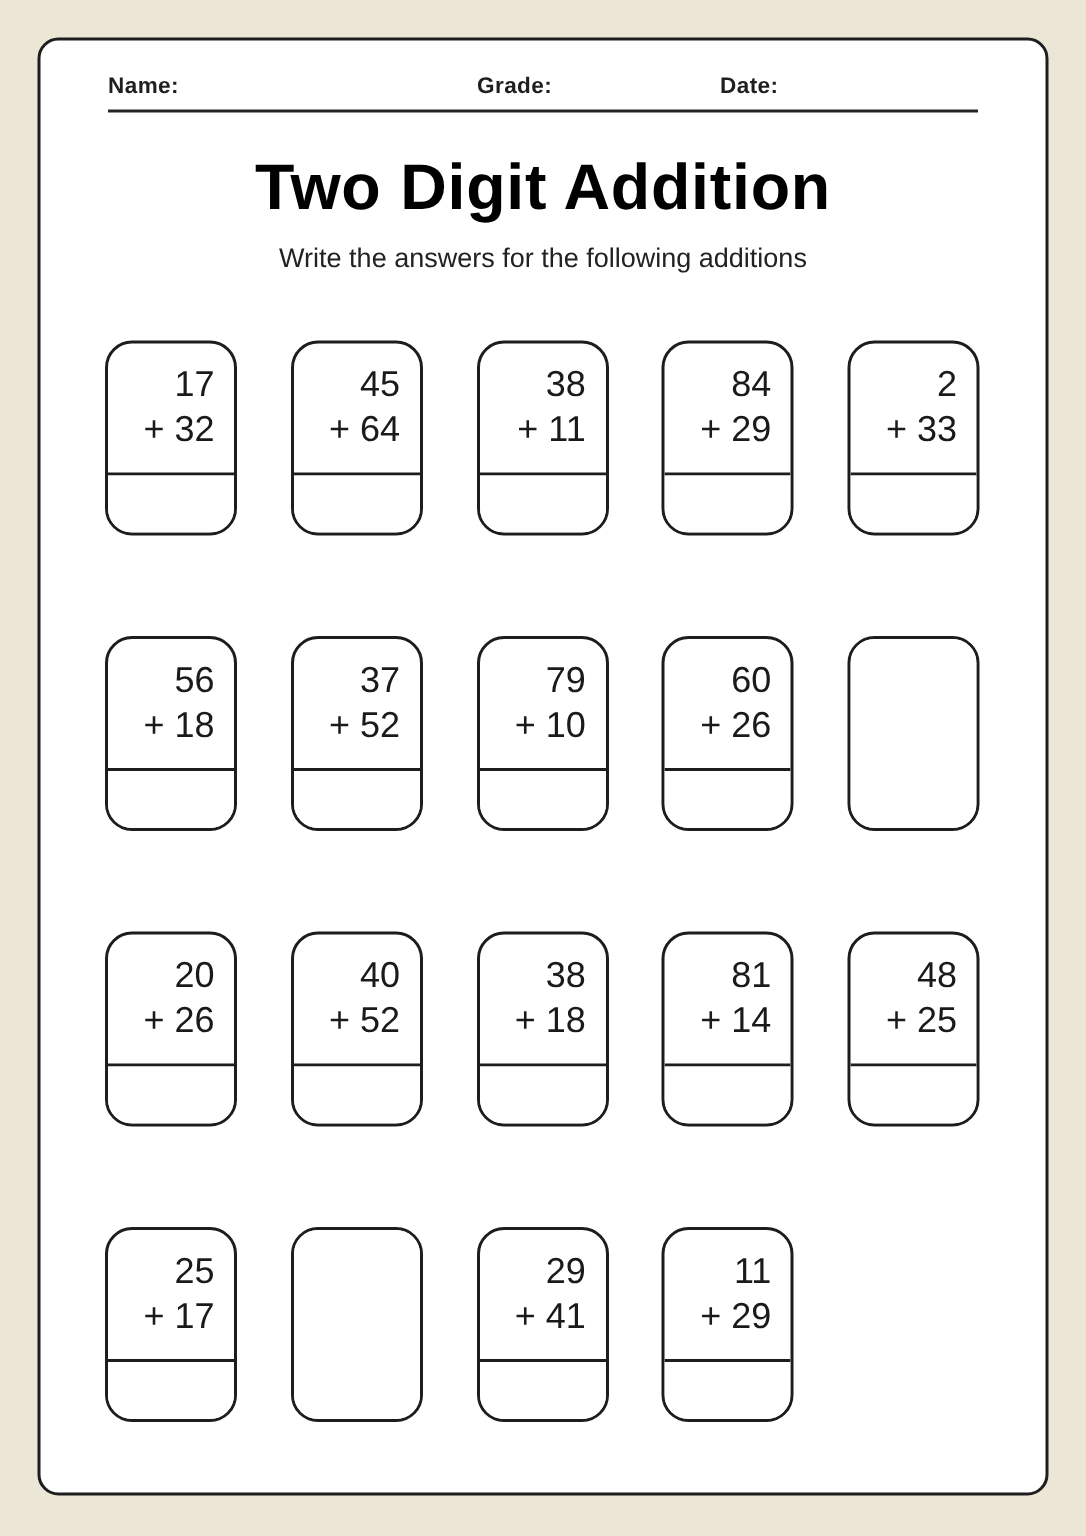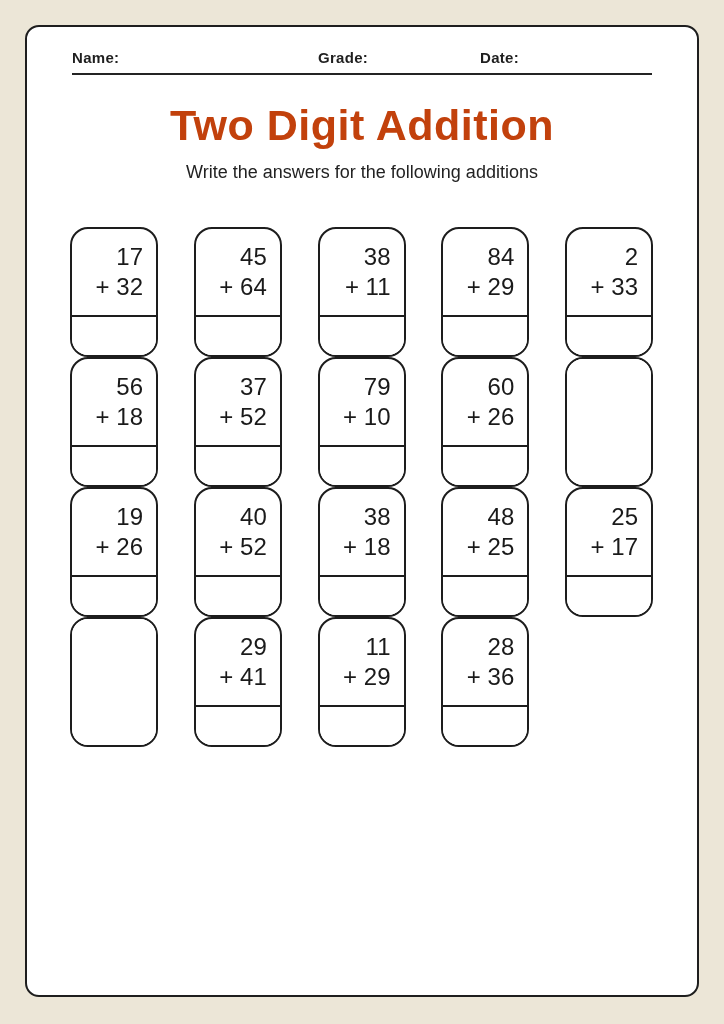--- a/index.html
+++ b/index.html
@@ -35,35 +35,36 @@
   }
   .field-name  { left: 0; }
   .field-grade { left: 246px; text-align: center; }
   .field-date  { left: 408px; }
 
   .title {
     margin-top: 26px;
     text-align: center;
     font-size: 43px;
     font-weight: 800;
-    color: #c2410c;
+    color: #000000;
     letter-spacing: 0.5px;
   }
   .subtitle {
     margin-top: 12px;
     text-align: center;
     font-size: 18px;
     color: #222222;
   }
 
   .problems-grid {
     margin: 44px 44px 0 43px;
     display: grid;
     grid-template-columns: repeat(5, 88px);
     justify-content: space-between;
+    row-gap: 67px;
   }
 
   .problem-card {
     width: 88px; height: 130px;
     border: 2px solid #1D1D1D;
     border-radius: 18px;
     background: #FFFFFF;
     display: flex;
     flex-direction: column;
     overflow: hidden;
@@ -193,21 +194,21 @@
     <div class="answer-area"></div>
   </div>
 
   <div class="problem-card">
     <div class="answer-area"></div>
   </div>
 
   <div class="problem-card">
     <div class="operands">
       <div class="operands-inner">
-        <div>19</div>
+        <div>20</div>
         <div>+ 26</div>
       </div>
     </div>
     <div class="answer-area"></div>
   </div>
 
   <div class="problem-card">
     <div class="operands">
       <div class="operands-inner">
         <div>40</div>
@@ -220,20 +221,29 @@
   <div class="problem-card">
     <div class="operands">
       <div class="operands-inner">
         <div>38</div>
         <div>+ 18</div>
       </div>
     </div>
     <div class="answer-area"></div>
   </div>
 
+  <div class="problem-card">
+    <div class="operands">
+      <div class="operands-inner">
+        <div>81</div>
+        <div>+ 14</div>
+      </div>
+    </div>
+    <div class="answer-area"></div>
+  </div>
 
   <div class="problem-card">
     <div class="operands">
       <div class="operands-inner">
         <div>48</div>
         <div>+ 25</div>
       </div>
     </div>
     <div class="answer-area"></div>
   </div>
@@ -265,24 +275,15 @@
   <div class="problem-card">
     <div class="operands">
       <div class="operands-inner">
         <div>11</div>
         <div>+ 29</div>
       </div>
     </div>
     <div class="answer-area"></div>
   </div>
 
-  <div class="problem-card">
-    <div class="operands">
-      <div class="operands-inner">
-        <div>28</div>
-        <div>+ 36</div>
-      </div>
-    </div>
-    <div class="answer-area"></div>
-  </div>
 </div>
 
 </div>
 
 </body></html>

